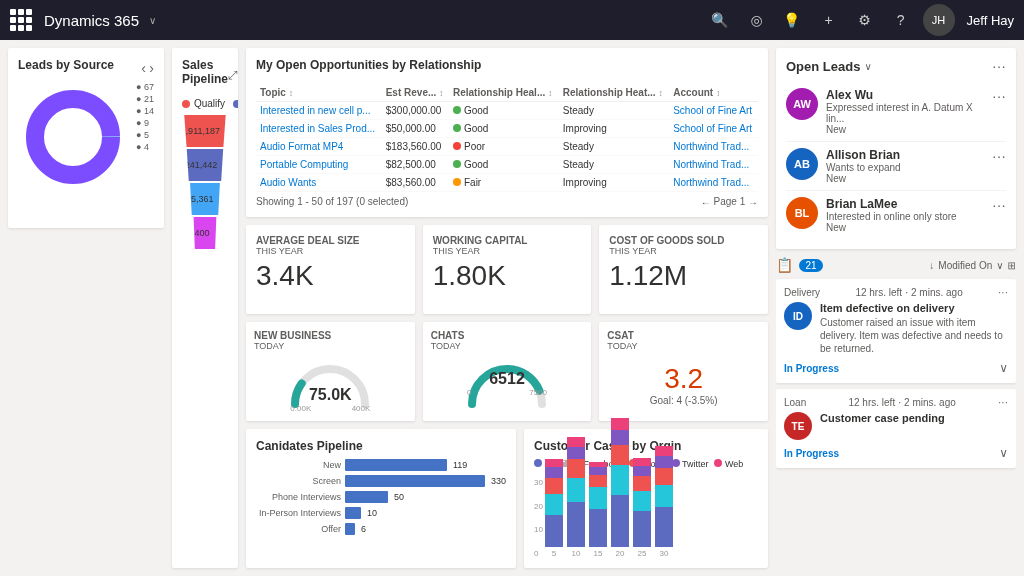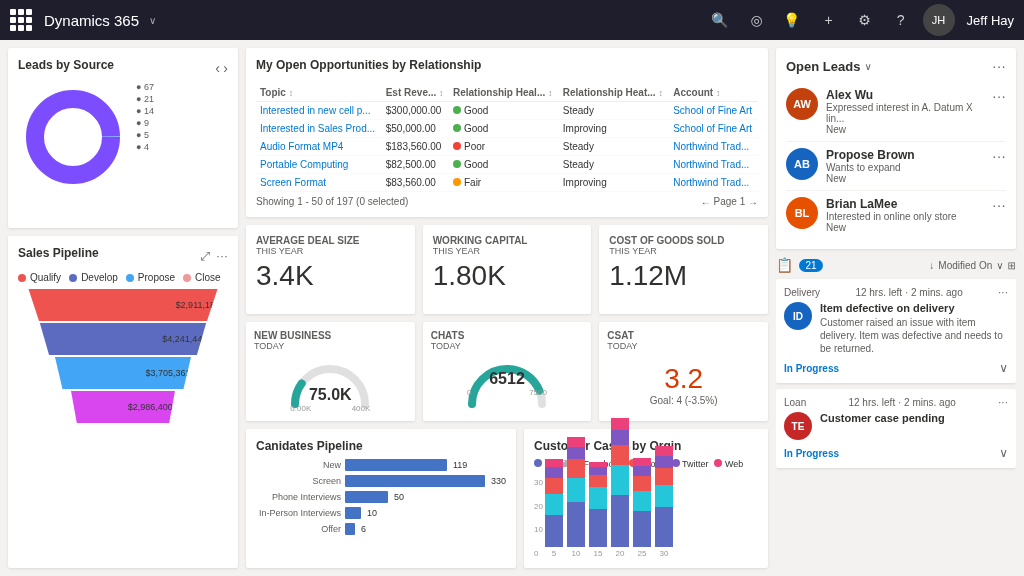--- a/index.html
+++ b/index.html
@@ -21,21 +21,21 @@
     .nav-chevron { font-size: 10px; color: #aaa; margin-left: 2px; }
     .nav-spacer { flex: 1; }
     .nav-icon { width: 28px; height: 28px; display: flex; align-items: center; justify-content: center; cursor: pointer; color: #ccc; font-size: 14px; }
     .nav-avatar { width: 32px; height: 32px; background: #444; border-radius: 50%; display: flex; align-items: center; justify-content: center; font-size: 11px; color: white; }
     .nav-username { color: white; font-size: 13px; margin-left: 4px; }
     
     
     .main { display: flex; gap: 8px; padding: 8px; height: calc(576px - 40px); }
     
     
-    .col-left { width: 230px; display: flex; flex-direction: column; gap: 8px; }
+    .col-left { width: 230px; display: flex; flex-direction: row; gap: 8px; }
     .col-mid { flex: 1; display: flex; flex-direction: column; gap: 8px; }
     .col-right { width: 240px; display: flex; flex-direction: column; gap: 8px; }
     
     
     .card { background: white; border-radius: 2px; padding: 10px; box-shadow: 0 1px 3px rgba(0,0,0,0.1); }
     
     
     .leads-card { height: 180px; }
     .card-title { font-size: 12px; font-weight: 600; color: #323130; margin-bottom: 6px; }
     .donut-area { display: flex; align-items: flex-start; gap: 8px; }
@@ -258,21 +258,21 @@
             <td class="link-blue">Northwind Trad...</td>
           </tr>
           <tr>
             <td class="link-blue">Portable Computing</td>
             <td>$82,500.00</td>
             <td><span class="status-dot" style="background:#4caf50"></span>Good</td>
             <td>Steady</td>
             <td class="link-blue">Northwind Trad...</td>
           </tr>
           <tr>
-            <td class="link-blue">Screen Format</td>
+            <td class="link-blue">Audio Wants</td>
             <td>$83,560.00</td>
             <td><span class="status-dot" style="background:#ff9800"></span>Fair</td>
             <td>Improving</td>
             <td class="link-blue">Northwind Trad...</td>
           </tr>
         </tbody>
       </table>
       <div class="opp-footer">
         <span>Showing 1 - 50 of 197 (0 selected)</span>
         <span>← Page 1 →</span>
@@ -468,33 +468,33 @@
     <div class="card">
       <div class="open-leads-header">
         <div style="display:flex; align-items:center; gap:4px;">
           <span class="open-leads-title">Open Leads</span>
           <span style="font-size:10px; color:#605e5c;">∨</span>
         </div>
         <span style="color:#666; font-size:14px; cursor:pointer;">···</span>
       </div>
 
       <div class="lead-item">
-        <div class="avatar-circle" style="background:#c2410c;">AW</div>
+        <div class="avatar-circle" style="background:#a21caf;">AW</div>
         <div class="lead-info">
           <div class="lead-name">Alex Wu</div>
           <div class="lead-desc">Expressed interest in A. Datum X lin...</div>
           <div class="lead-status">New</div>
         </div>
         <span class="lead-menu">···</span>
       </div>
 
       <div class="lead-item">
         <div class="avatar-circle" style="background:#1565c0;">AB</div>
         <div class="lead-info">
-          <div class="lead-name">Propose Brown</div>
+          <div class="lead-name">Allison Brian</div>
           <div class="lead-desc">Wants to expand</div>
           <div class="lead-status">New</div>
         </div>
         <span class="lead-menu">···</span>
       </div>
 
       <div class="lead-item" style="border-bottom:none;">
         <div class="avatar-circle" style="background:#e65100;">BL</div>
         <div class="lead-info">
           <div class="lead-name">Brian LaMee</div>

